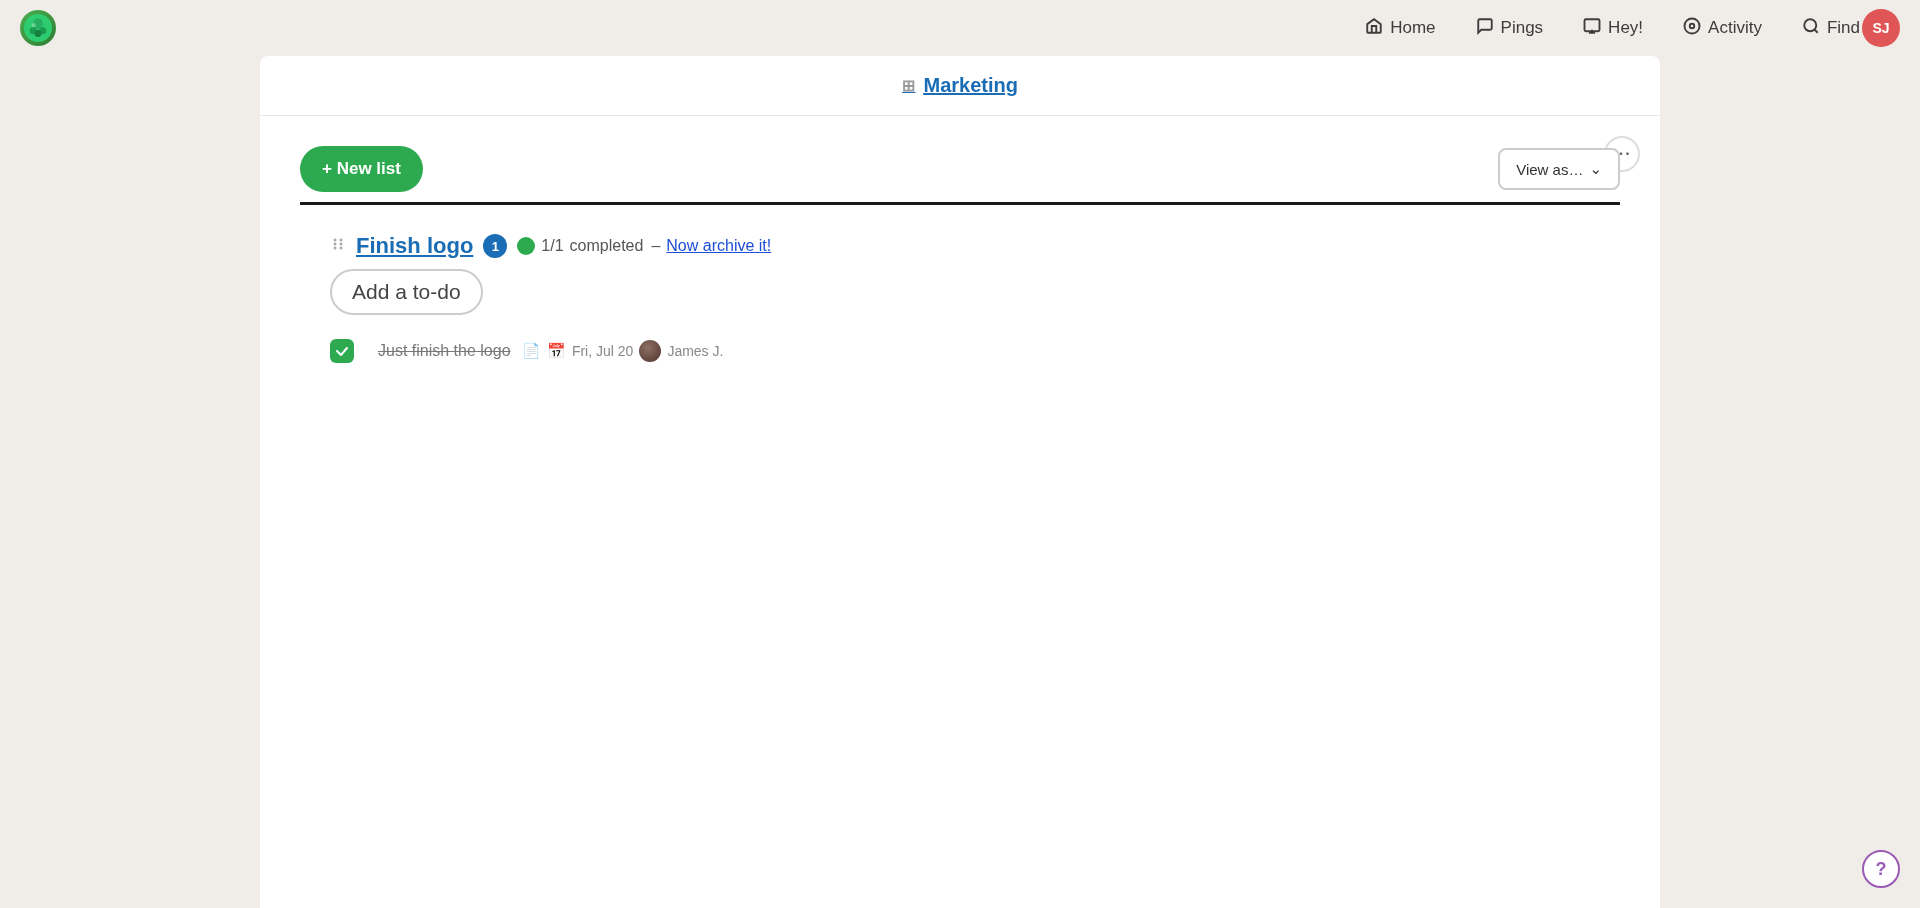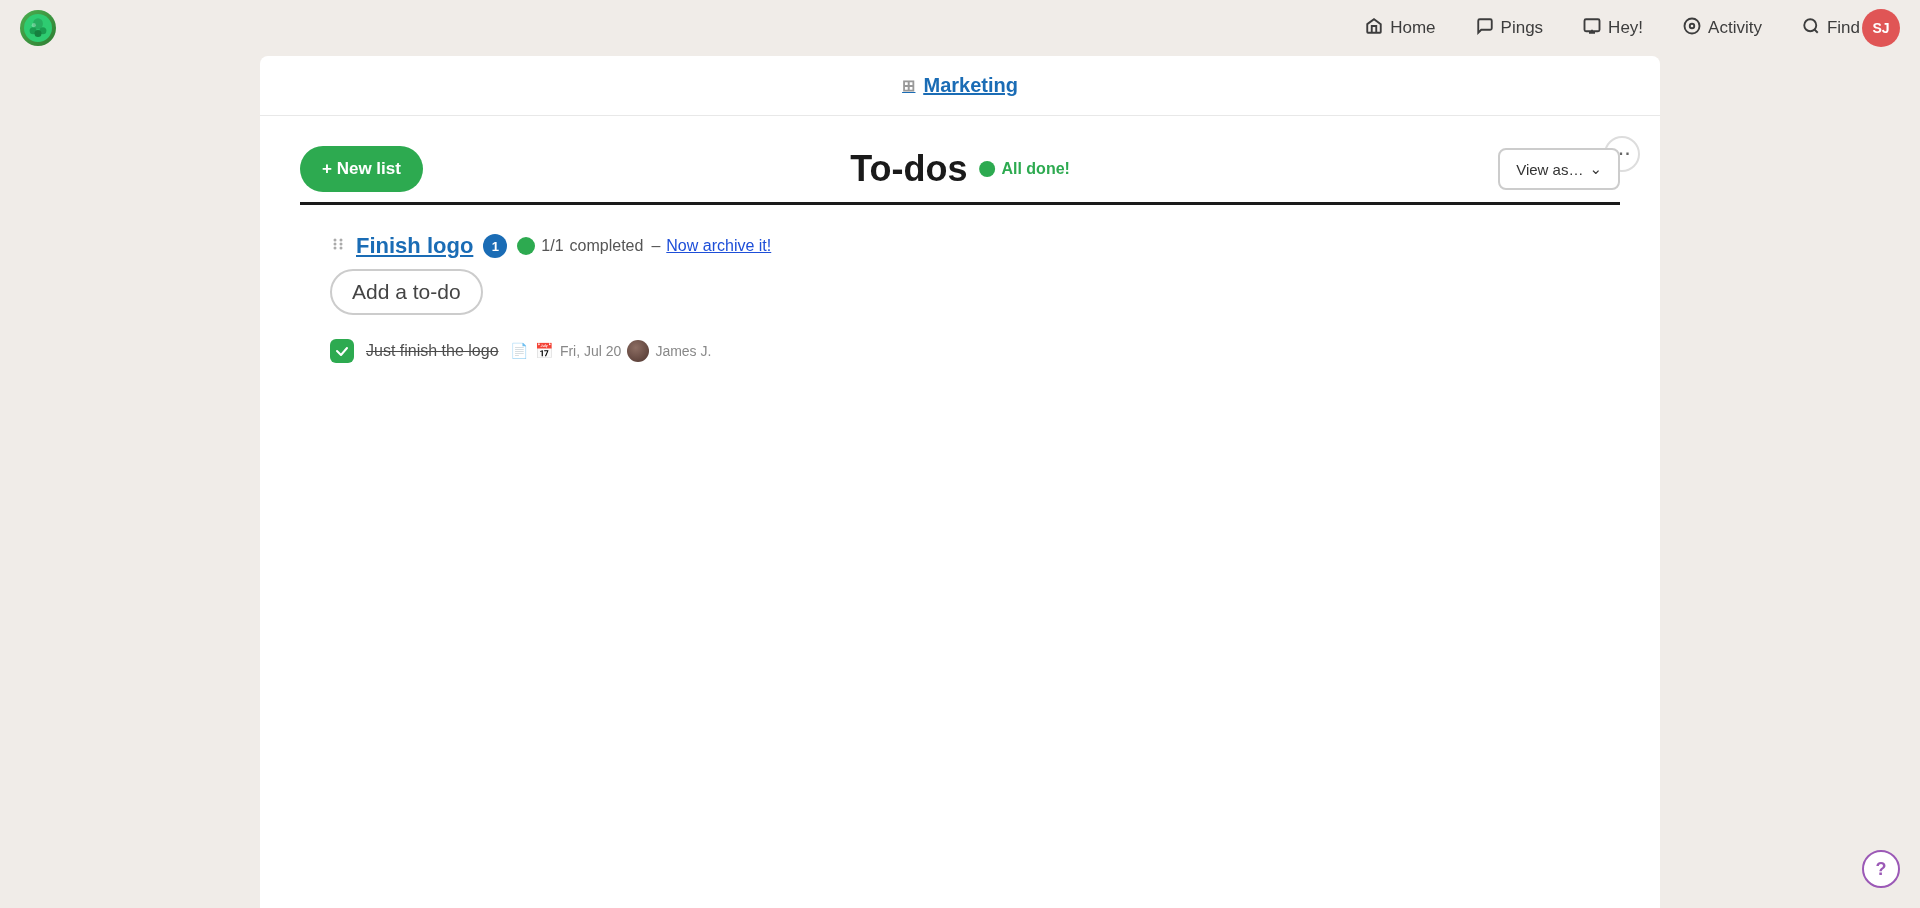--- a/index.html
+++ b/index.html
@@ -289,23 +289,24 @@
       flex-shrink: 0;
     }
 
     .todo-checkbox svg {
       width: 14px;
       height: 14px;
     }
 
     .todo-text {
       font-size: 16px;
-      color: #000000;
+      color: #404040;
       text-decoration: line-through;
       opacity: 0.7;
+      margin-left: 12px;
     }
 
     .todo-meta {
       display: flex;
       align-items: center;
       gap: 6px;
       font-size: 14px;
       color: #888;
     }
 
@@ -422,27 +423,20 @@
 
   <div class="content-panel">
 
     <button class="three-dots-btn">
       <span style="letter-spacing:1px; font-weight:900;">···</span>
     </button>
 
     <div class="section-header-wrapper">
       <button class="new-list-btn">+ New list</button>
 
-      <div class="page-title-group">
-        <span class="page-title">To-dos</span>
-        <span class="all-done-badge">
-          <span class="green-dot"></span>
-          <span>All done!</span>
-        </span>
-      </div>
 
       <button class="view-as-btn">
         <span>View as…</span>
         <span>⌄</span>
       </button>
     </div>
 
     <div class="divider"></div>
 
     <div class="todo-list-section">

